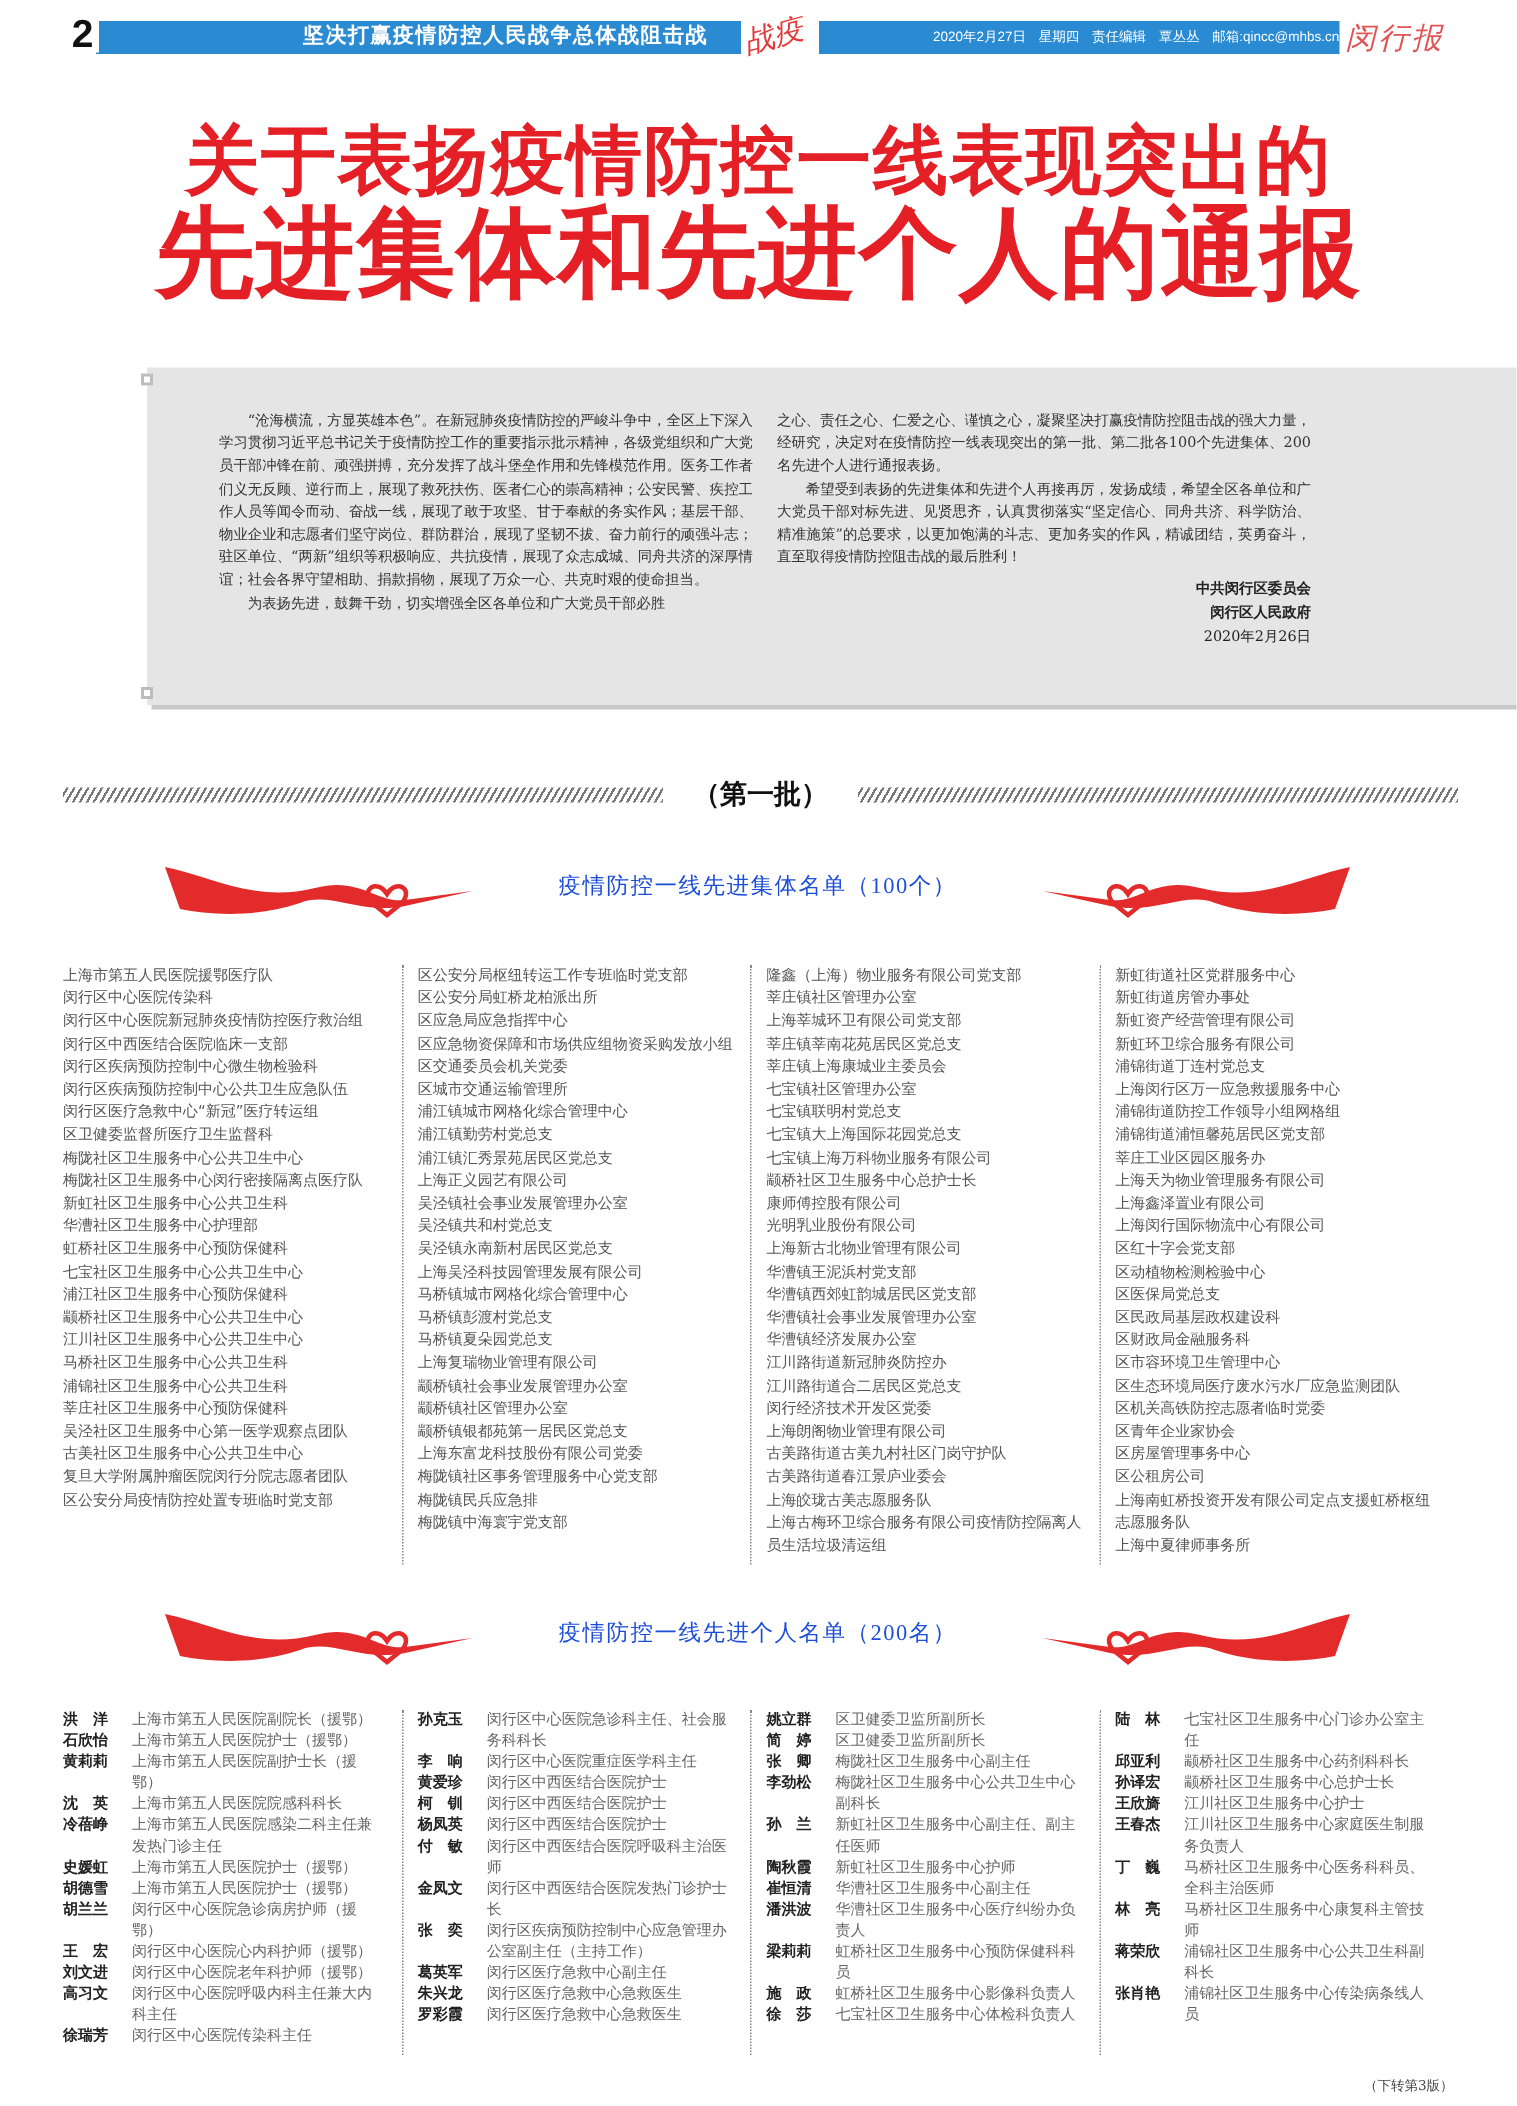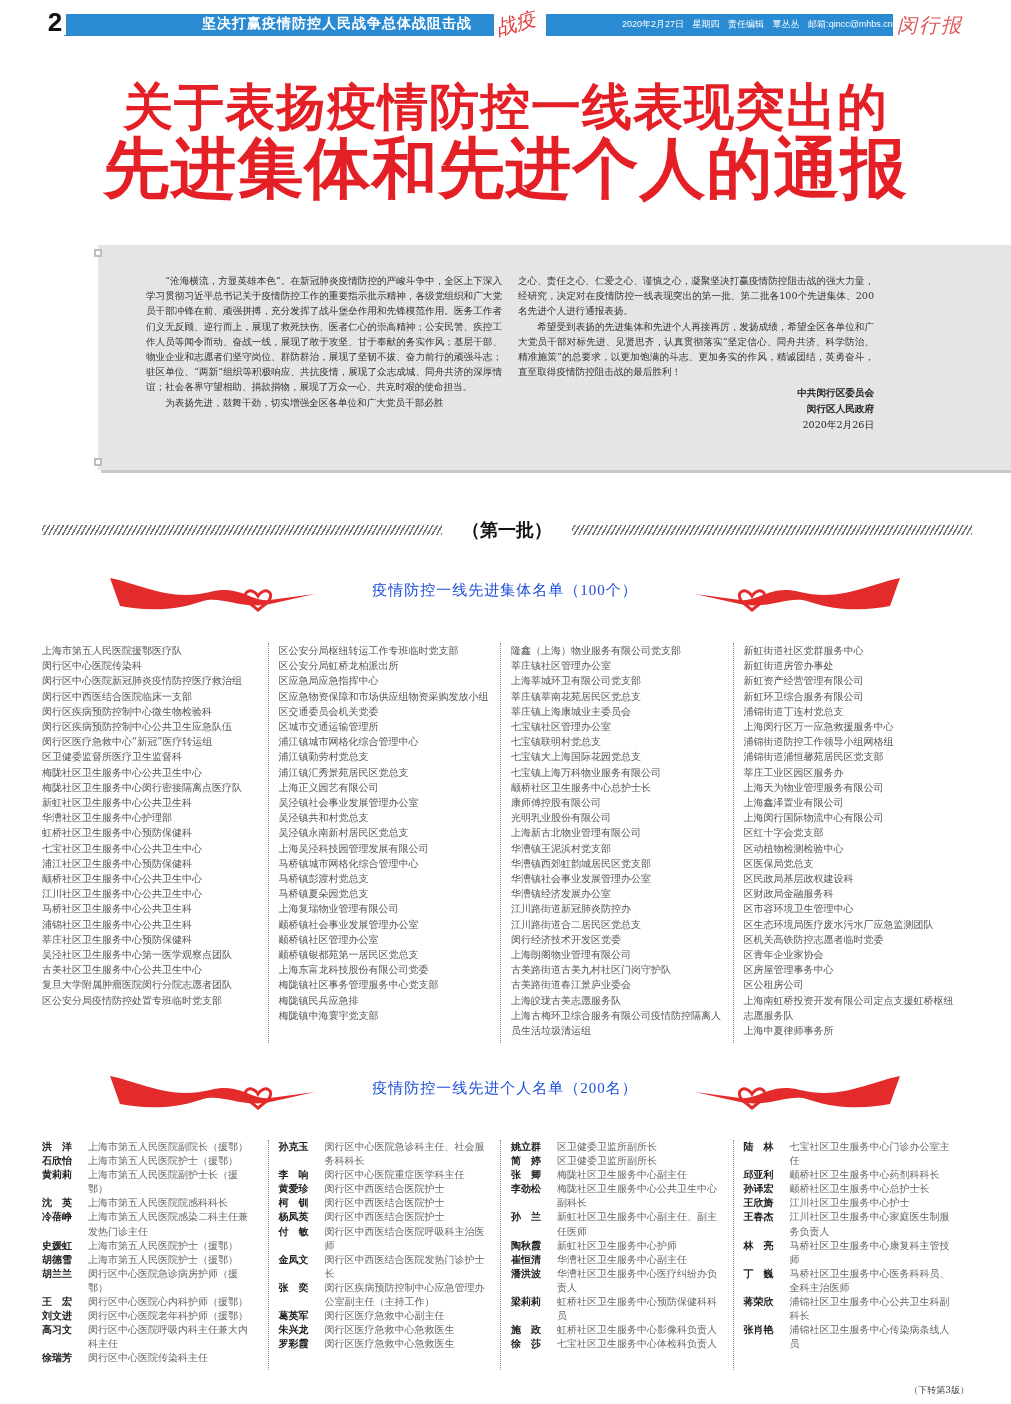--- a/index.html
+++ b/index.html
@@ -405,28 +405,28 @@
       </div>
       <div class="person">
         <span class="name">王欣旖</span>
         <span class="role">江川社区卫生服务中心护士</span>
       </div>
       <div class="person">
         <span class="name">王春杰</span>
         <span class="role">江川社区卫生服务中心家庭医生制服务负责人</span>
       </div>
       <div class="person">
+        <span class="name">丁　巍</span>
+        <span class="role">马桥社区卫生服务中心医务科科员、全科主治医师</span>
+      </div>
+      <div class="person">
         <span class="name">林　亮</span>
         <span class="role">马桥社区卫生服务中心康复科主管技师</span>
       </div>
       <div class="person">
-        <span class="name">丁　巍</span>
-        <span class="role">马桥社区卫生服务中心医务科科员、全科主治医师</span>
-      </div>
-      <div class="person">
         <span class="name">蒋荣欣</span>
         <span class="role">浦锦社区卫生服务中心公共卫生科副科长</span>
       </div>
       <div class="person">
         <span class="name">张肖艳</span>
         <span class="role">浦锦社区卫生服务中心传染病条线人员</span>
       </div>
     </div>
 </div>
 

